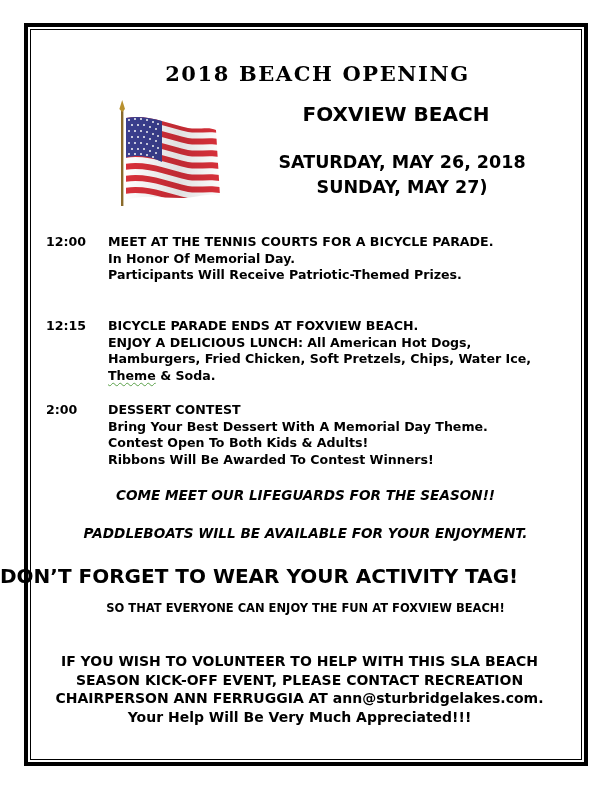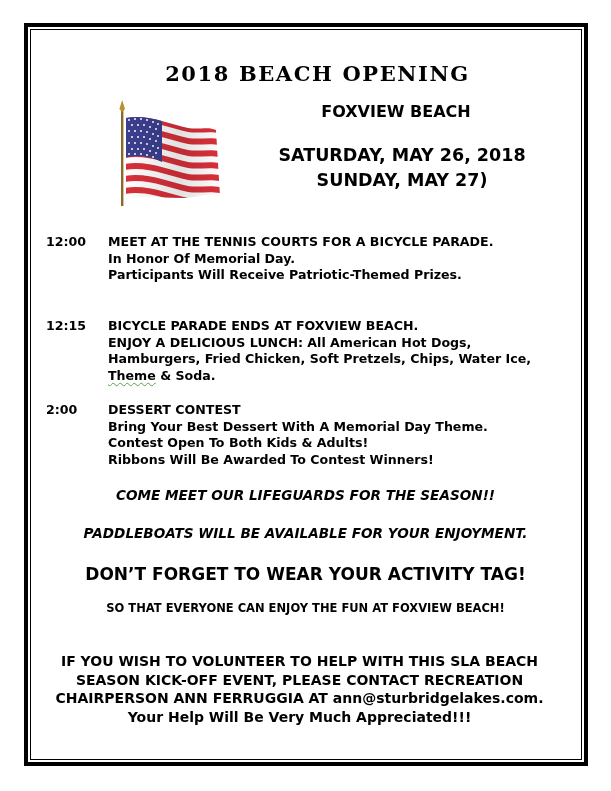--- a/index.html
+++ b/index.html
@@ -7,32 +7,32 @@
          font-family: "DejaVu Sans", "Liberation Sans", sans-serif; color: #000; }
   .frame-outer { position: absolute; left: 24px; top: 23px; width: 564px; height: 743px;
                  box-sizing: border-box; border: 4px solid #000; }
   .frame-inner { position: absolute; left: 30px; top: 29px; width: 552px; height: 731px;
                  box-sizing: border-box; border: 1px solid #000; }
   .abs { position: absolute; white-space: nowrap; }
   .title { left: 0; width: 611px; top: 61px; text-align: center;
            font-family: "DejaVu Serif", "Liberation Serif", serif; font-weight: bold;
            font-size: 21px; letter-spacing: 1.6px; transform: translateX(12px); }
   .subtitle { left: 296px; width: 200px; top: 102px; text-align: center;
-              font-weight: bold; font-size: 16px; }
-  .date-block { left: 262px; width: 280px; top: 143px; text-align: center;
+              font-weight: bold; font-size: 20px; }
+  .date-block { left: 262px; width: 280px; top: 150px; text-align: center;
                 font-weight: bold; font-size: 17.5px; line-height: 24.5px; }
   .flag { left: 108px; top: 100px; width: 118px; height: 108px; }
   .sched { left: 46px; font-weight: bold; font-size: 12.6px; line-height: 16.6px; }
   .sched .time { position: absolute; left: 0; top: 0; width: 60px; }
   .sched .body { position: absolute; left: 62px; top: 0; white-space: nowrap; }
   .squiggle { text-decoration: underline wavy #5aa14a; text-decoration-thickness: 1px;
               text-underline-offset: 2px; }
   .italic-line { left: 0; width: 611px; text-align: center; font-weight: bold; font-style: italic;
                  font-size: 13.6px; }
-  .tag-line { left: 0; width: 611px; text-align: center; font-weight: bold; font-size: 17px; }
+  .tag-line { left: 0; width: 611px; font-weight: bold; font-size: 20px; }
   .closed { left: 0; width: 611px; text-align: center; font-weight: bold; font-size: 11.5px;
             line-height: 16px; top: 600px; }
   .volunteer { left: 0; width: 599px; text-align: center; font-weight: bold; font-size: 14px;
                line-height: 18.5px; top: 652px; }
   .volunteer .email, .volunteer .thanks { font-weight: bold; }
 </style>
 </head>
 <body>
 
 <div class="frame-outer"></div>

